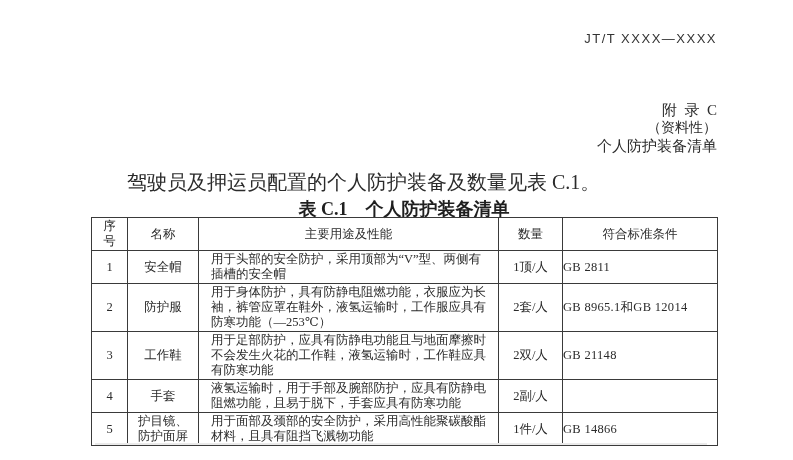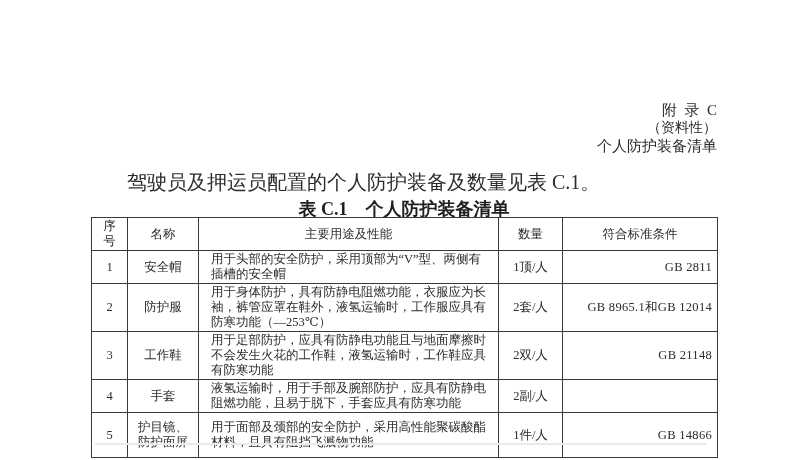--- a/index.html
+++ b/index.html
@@ -81,43 +81,44 @@
     vertical-align: middle;
     padding: 1px 5px;
     overflow: hidden;
   }
   .ppe-table th {
     font-weight: normal;
     text-align: center;
     white-space: pre-line;
   }
   .ppe-table .c-no, .ppe-table .c-name, .ppe-table .c-qty { text-align: center; }
-  .ppe-table .c-name { white-space: pre-line; padding: 7px 3px; }
+  .ppe-table .c-name { white-space: pre-line; padding: 1px 3px; }
   .ppe-table .c-desc { text-align: left; padding: 1px 12px; }
-  .ppe-table .c-std { text-align: right; padding-left: 11px; letter-spacing: 0.3px; }
+  .ppe-table .c-std { text-align: left; padding-left: 0; letter-spacing: 0.3px; }
   tr.h-header { height: 31px; }
   tr.h-r0 { height: 33px; }
   tr.h-r1 { height: 46px; }
   tr.h-r2 { height: 47px; }
   tr.h-r3 { height: 33px; }
   tr.h-r4 { height: 31px; }
   .scan-shadow {
     position: absolute;
     top: 443px;
     left: 95px;
     width: 612px;
     height: 2px;
     background: #eaeaea;
   }
 </style>
 </head>
 <body>
 
 <div class="page">
 
+  <div class="doc-number">JT/T XXXX—XXXX</div>
 
   <div class="title-block">
     <div class="title-line1">附  录  C</div>
     <div class="title-line2">（资料性）</div>
     <div class="title-line3">个人防护装备清单</div>
   </div>
 
   <div class="intro">驾驶员及押运员配置的个人防护装备及数量见表 C.1。</div>
 
   <div class="caption">表 C.1　个人防护装备清单</div>

